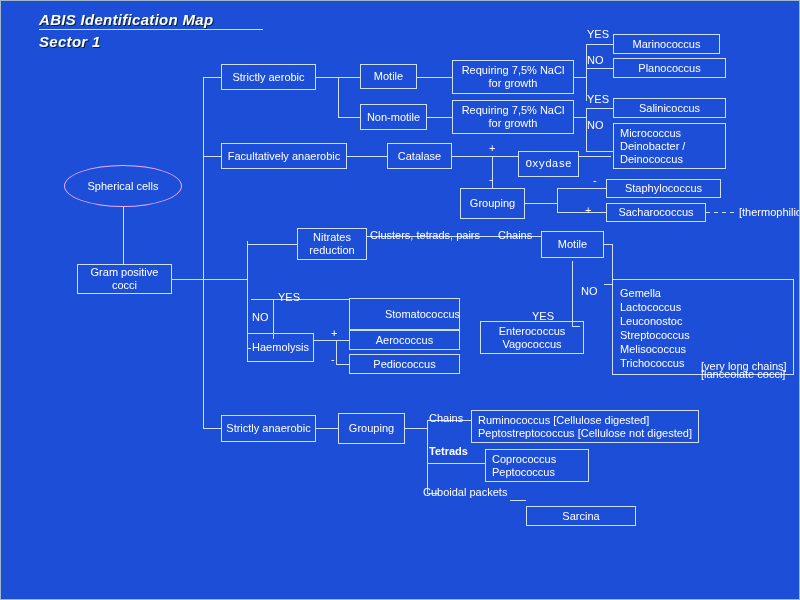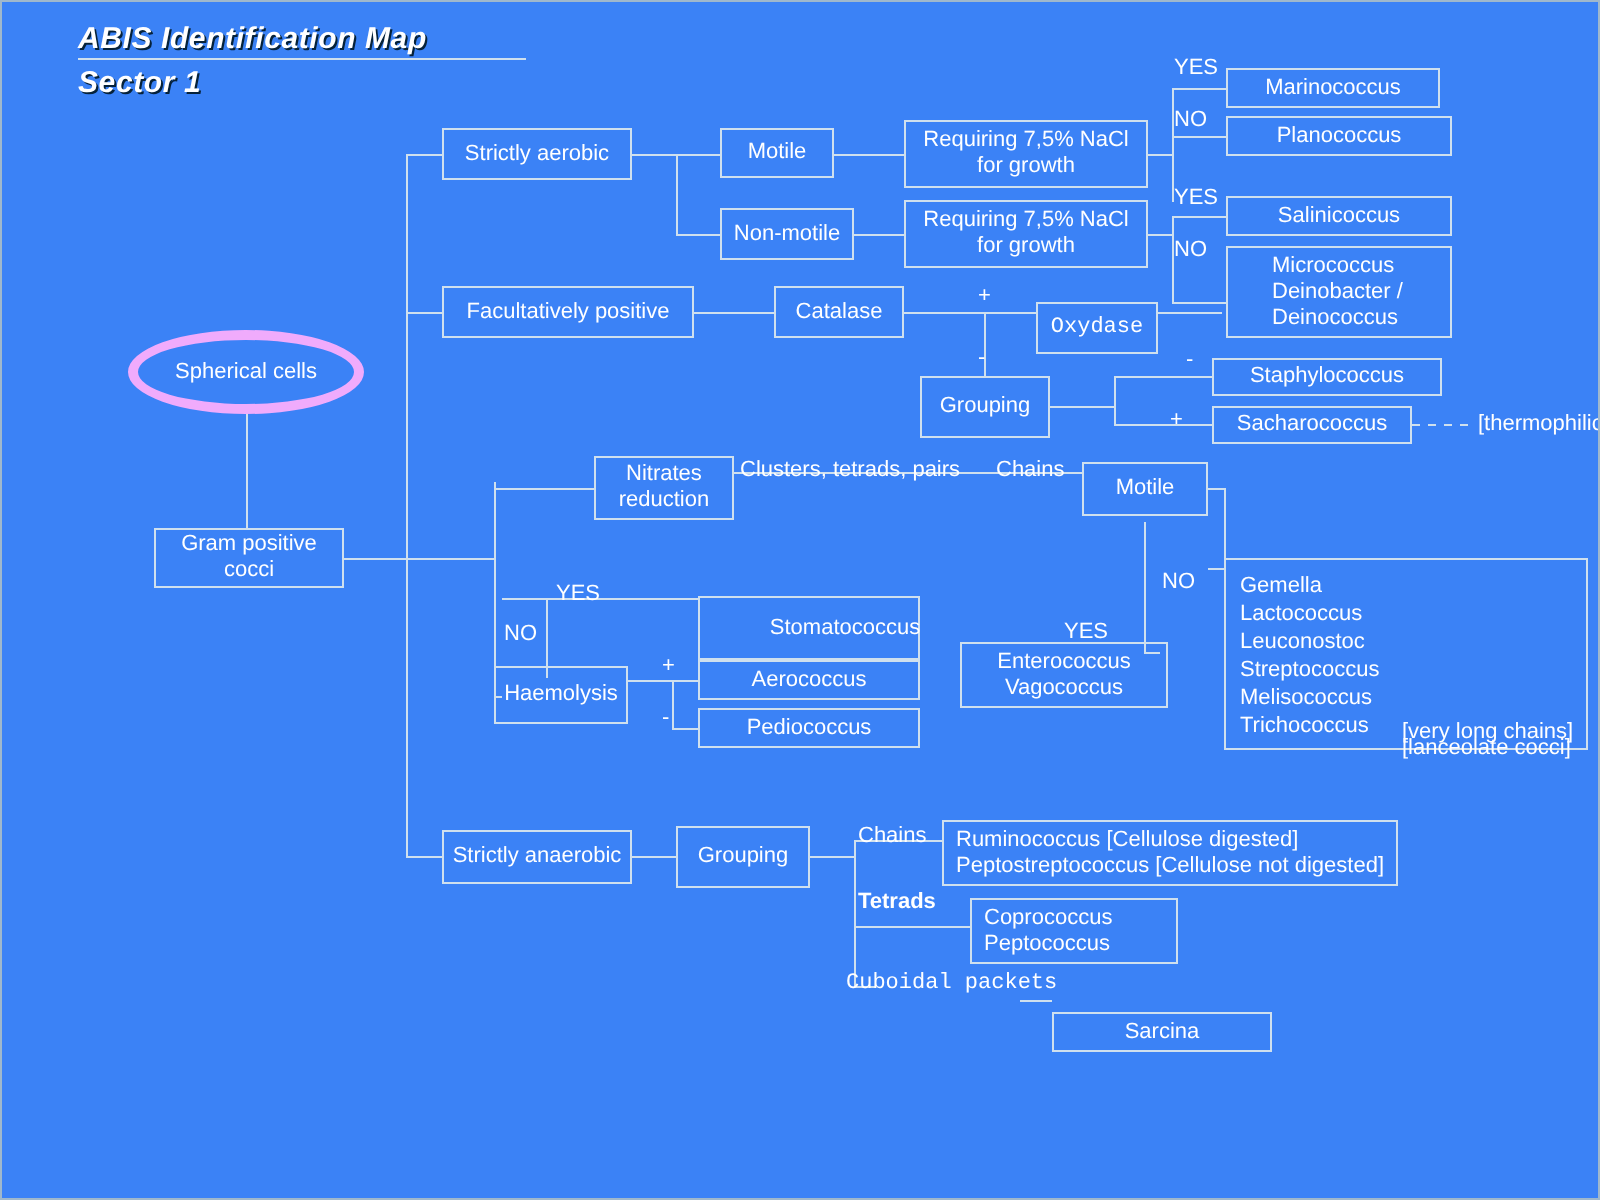--- a/index.html
+++ b/index.html
@@ -4,21 +4,21 @@
 <style>
   html, body {
     margin: 0;
     padding: 0;
     background: #0b3050;
   }
   #canvas {
     position: relative;
     width: 800px;
     height: 600px;
-    background: #3b82f6;
+    background: #1d4ed8;
     border: 1px solid #9fb8cc;
     box-sizing: border-box;
     font-family: "Liberation Sans", sans-serif;
     overflow: hidden;
   }
   .title {
     position: absolute;
     left: 38px;
     top: 8px;
     color: #ffffff;
@@ -52,21 +52,21 @@
     padding: 2px 4px;
     white-space: pre-line;
     background: transparent;
   }
   .node.left {
     justify-content: flex-start;
     text-align: left;
   }
   .ellipse {
     position: absolute;
-    border: 5px solid #f0abfc;
+    border: 1px solid #f0abfc;
     border-radius: 50%;
     color: #ffffff;
     font-size: 11px;
     box-sizing: border-box;
     display: flex;
     align-items: center;
     justify-content: center;
     text-align: center;
   }
   .lbl {
@@ -185,25 +185,25 @@
 
   <div class="node" style="left:451px; top:99px; width:122px; height:34px;">Requiring 7,5% NaCl
 for growth</div>
 
   <div class="node" style="left:612px; top:33px; width:107px; height:20px;">Marinococcus</div>
 
   <div class="node" style="left:612px; top:57px; width:113px; height:20px;">Planococcus</div>
 
   <div class="node" style="left:612px; top:97px; width:113px; height:20px;">Salinicoccus</div>
 
-  <div class="node left" style="left:612px; top:122px; width:113px; height:46px; padding-left:22px;">Micrococcus
+  <div class="node left" style="left:612px; top:122px; width:113px; height:46px; padding-left:6px;">Micrococcus
 Deinobacter /
 Deinococcus</div>
 
-  <div class="node" style="left:220px; top:142px; width:126px; height:26px;">Facultatively positive</div>
+  <div class="node" style="left:220px; top:142px; width:126px; height:26px;">Facultatively anaerobic</div>
 
   <div class="node" style="left:386px; top:142px; width:65px; height:26px;">Catalase</div>
 
   <div class="node" style="left:517px; top:150px; width:61px; height:26px;font-family:Liberation Mono, monospace;">Oxydase</div>
 
   <div class="node" style="left:459px; top:187px; width:65px; height:31px;">Grouping</div>
 
   <div class="node" style="left:605px; top:178px; width:115px; height:19px;">Staphylococcus</div>
 
   <div class="node" style="left:605px; top:202px; width:100px; height:19px;">Sacharococcus</div>
@@ -265,15 +265,15 @@
   <div class="lbl" style="left:277px; top:290px;">YES</div>
   <div class="lbl" style="left:251px; top:310px;">NO</div>
   <div class="lbl" style="left:330px; top:326px;">+</div>
   <div class="lbl" style="left:330px; top:352px;">-</div>
 
   <div class="lbl" style="left:531px; top:309px;">YES</div>
   <div class="lbl" style="left:580px; top:284px;">NO</div>
 
   <div class="lbl" style="left:428px; top:411px;">Chains</div>
   <div class="lbl" style="left:428px; top:444px;font-weight:bold;">Tetrads</div>
-  <div class="lbl" style="left:422px; top:485px;font-family:Liberation Mono, monospace;">Cuboidal packets</div>
+  <div class="lbl" style="left:422px; top:485px;">Cuboidal packets</div>
 
 </div>
 
 </body></html>

